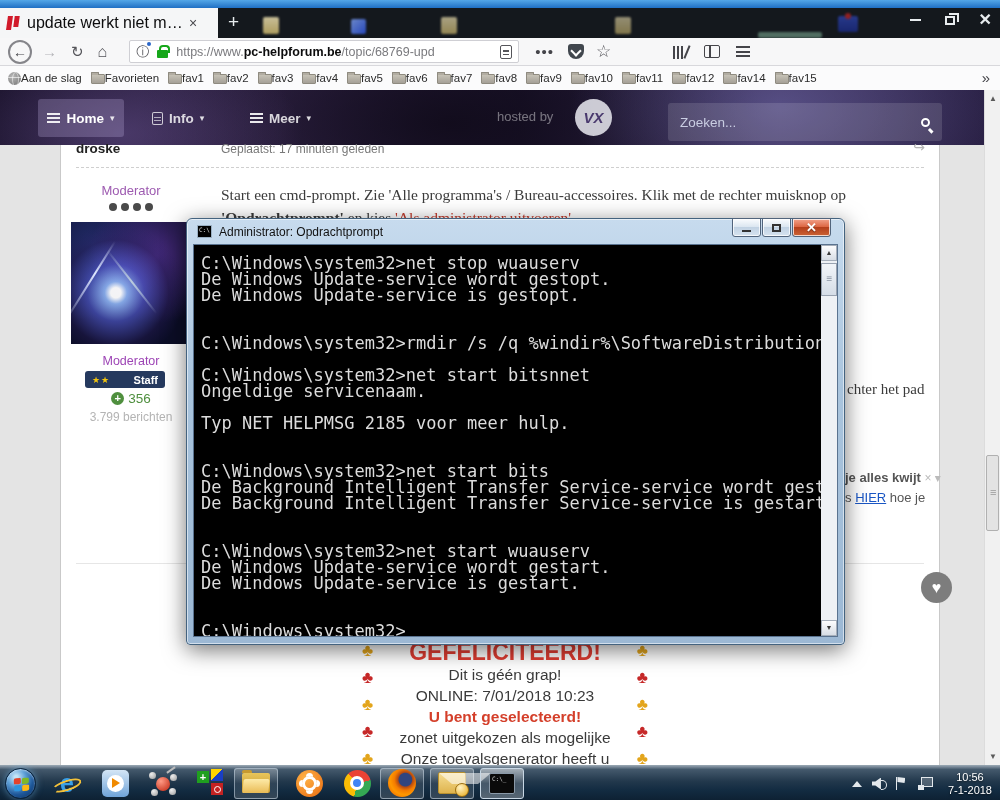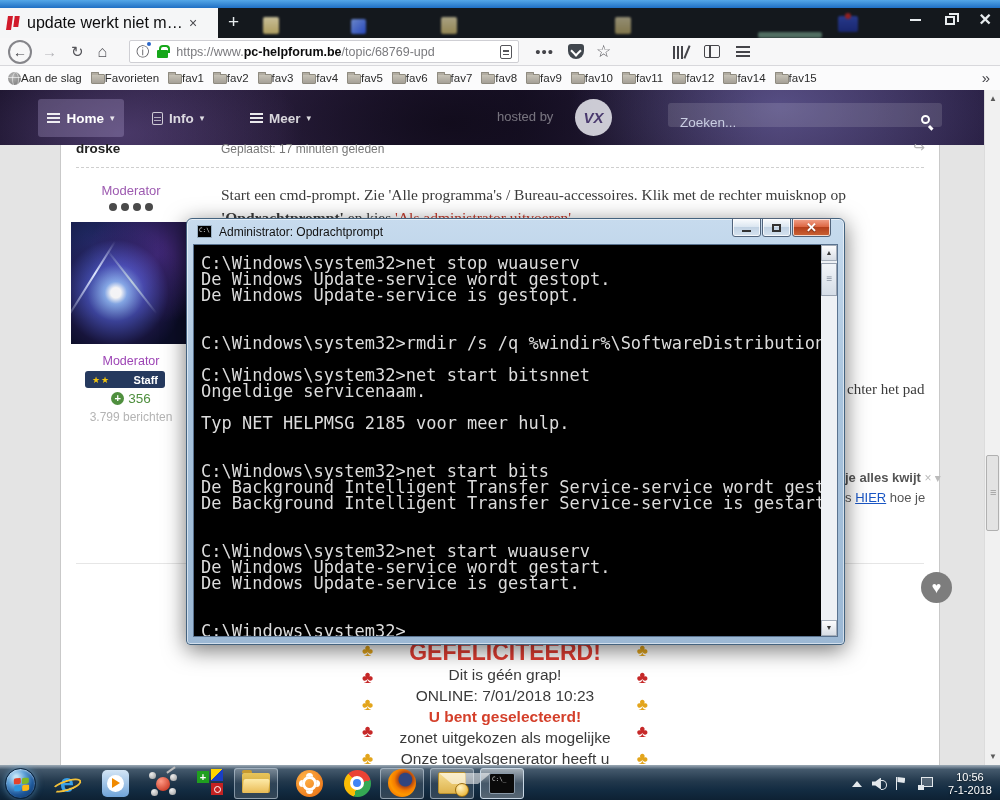--- a/index.html
+++ b/index.html
@@ -84,21 +84,21 @@
   .fh-btn{position:absolute;left:38px;top:9px;width:86px;height:38px;background:rgba(175,160,205,.32);border-radius:3px;display:flex;align-items:center;justify-content:center;gap:6px;}
   .fh-link{position:absolute;top:9px;height:38px;display:flex;align-items:center;gap:6px;}
   .fh-label{color:#fff;font-weight:bold;font-size:13.5px;}
   .fh-label.dim{color:rgba(255,255,255,.82);text-align:center;}
   .caret{color:rgba(255,255,255,.85);font-size:9px;}
   .ic-bars{display:flex;flex-direction:column;gap:2px;}
   .ic-bars b{width:13px;height:2px;background:rgba(255,255,255,.9);}
   .ic-doc{width:11px;height:13px;border:1.5px solid rgba(255,255,255,.75);border-radius:2px;background:repeating-linear-gradient(transparent 0 2px,rgba(255,255,255,.6) 2px 3px) content-box;padding:2px 1px;}
   .hostedby{position:absolute;left:497px;top:19px;color:rgba(255,255,255,.42);font-size:13px;}
   .vxlogo{position:absolute;left:575px;top:9px;width:37px;height:37px;border-radius:50%;background:rgba(228,228,235,.88);display:flex;align-items:center;justify-content:center;font-weight:bold;font-style:italic;font-size:15px;color:#4a3a6e;}
-  .fh-search{position:absolute;left:668px;top:13px;width:274px;height:24px;background:rgba(255,255,255,.13);border-radius:3px;display:flex;align-items:flex-start;padding:12px 12px;}
+  .fh-search{position:absolute;left:668px;top:13px;width:274px;height:38px;background:rgba(255,255,255,.13);border-radius:3px;display:flex;align-items:center;padding:12px 12px;}
   .fh-search-ph{color:#c9cde2;font-size:13.5px;}
   .mag-w{margin-left:auto;width:9px;height:9px;border:2.5px solid #fff;border-radius:50%;position:relative;}
   .mag-w::after{content:"";position:absolute;left:7px;top:8px;width:5px;height:2.5px;background:#fff;transform:rotate(45deg);transform-origin:0 0;}
 
   
   .page{position:absolute;left:60px;top:145px;width:880px;height:620px;background:#fff;border-left:1px solid #c9c9c9;border-right:1px solid #c9c9c9;}
   .post-head-author{position:absolute;left:15px;top:-4px;font-weight:bold;font-size:13.5px;color:#222;}
   .post-head-meta{position:absolute;left:160px;top:-3px;font-size:12px;color:#787878;}
   .post-head-share{position:absolute;right:14px;top:-6px;font-size:14px;color:#b5b5b5;}
   .dashed-sep{position:absolute;left:15px;right:15px;top:22px;border-top:1px dashed #cfcfcf;}

